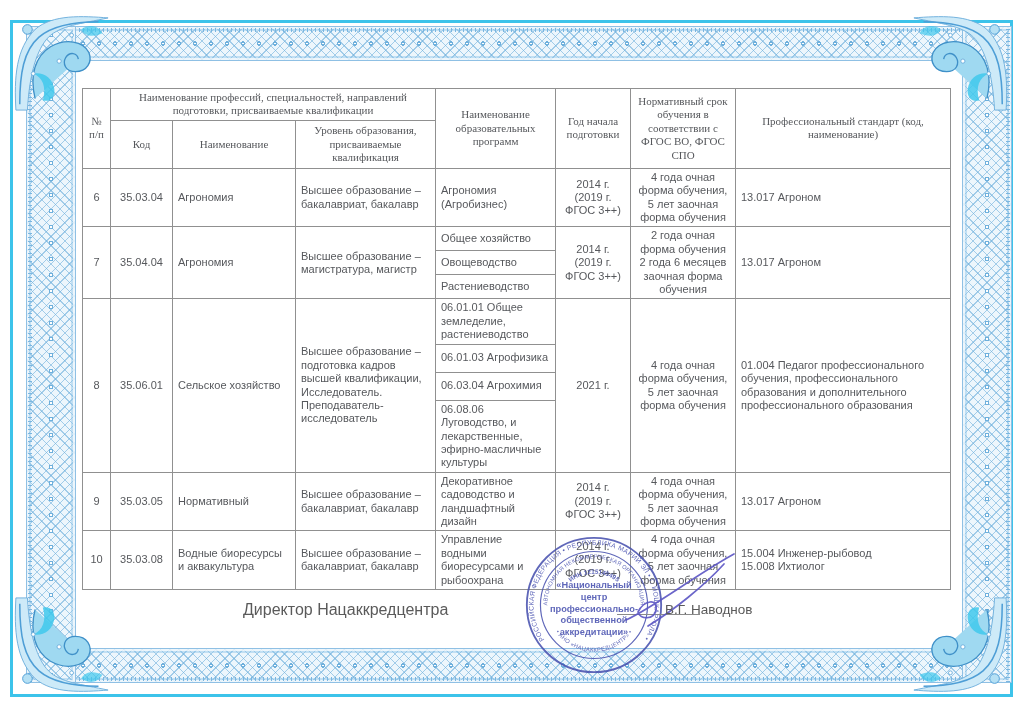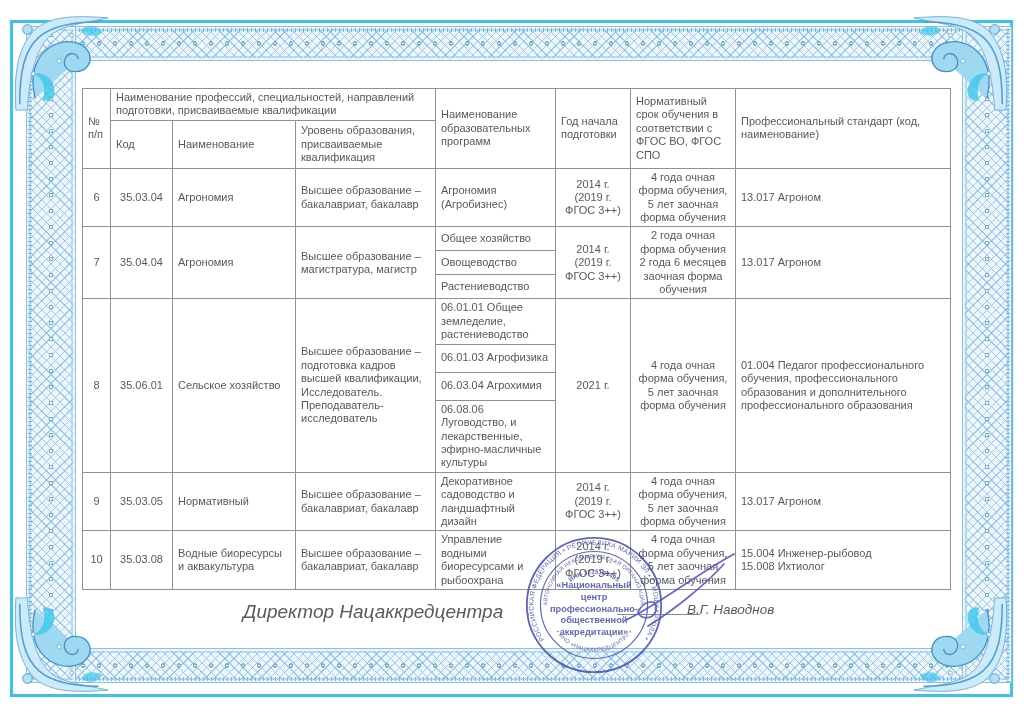--- a/index.html
+++ b/index.html
@@ -41,27 +41,27 @@
   .c-tr{left:912px;top:16px;transform:scaleX(-1);}
   .c-bl{left:14px;top:596px;transform:scaleY(-1);}
   .c-br{left:912px;top:596px;transform:scale(-1,-1);}
 
   
   .doc-table{position:absolute;left:82px;top:88px;width:868px;border-collapse:collapse;
              table-layout:fixed;font:11px/1.22 "Liberation Sans",sans-serif;color:#56585c;z-index:3;
              background:#ffffff;}
   .doc-table td,.doc-table th{border:1px solid #909090;padding:2px 5px;vertical-align:middle;
              font-weight:400;overflow:hidden;}
-  .doc-table th{text-align:left;}
+  .doc-table th{text-align:center;font-family:Liberation Serif, serif;}
   .ta-l{text-align:left}.ta-c{text-align:center}
   .pre{white-space:pre-line}
 
   
-  .director{position:absolute;left:243px;top:601px;font-size:19px;color:#5a5a5a;z-index:3;font-style:italic;}
-  .signer{position:absolute;left:687px;top:602px;font-size:13.5px;color:#5a5a5a;z-index:6;font-style:italic;}
+  .director{position:absolute;left:243px;top:601px;font-size:16px;color:#5a5a5a;z-index:3;}
+  .signer{position:absolute;left:665px;top:602px;font-size:13.5px;color:#5a5a5a;z-index:6;}
   .sig-line{position:absolute;left:617px;top:614px;width:83px;height:1px;background:#8a8a8a;z-index:5;}
   .stamp{position:absolute;left:521px;top:532px;width:146px;height:146px;z-index:4;}
   .signature{position:absolute;left:608px;top:548px;width:140px;height:90px;z-index:5;}
 </style>
 </head>
 <body>
 
 <div class="page">
 
   <div class="frame"></div>

